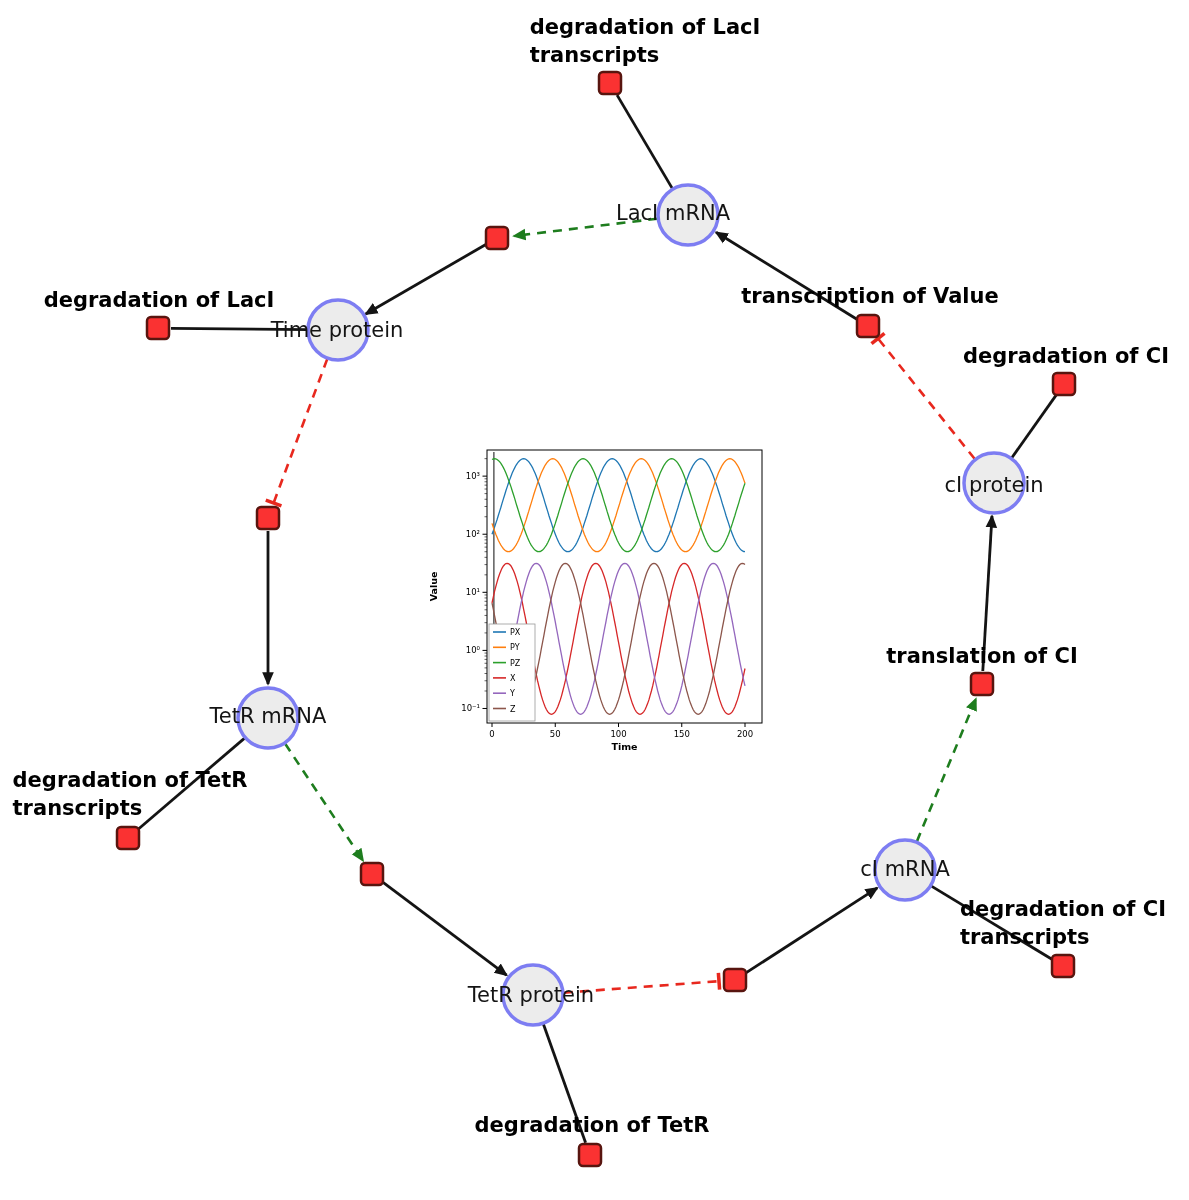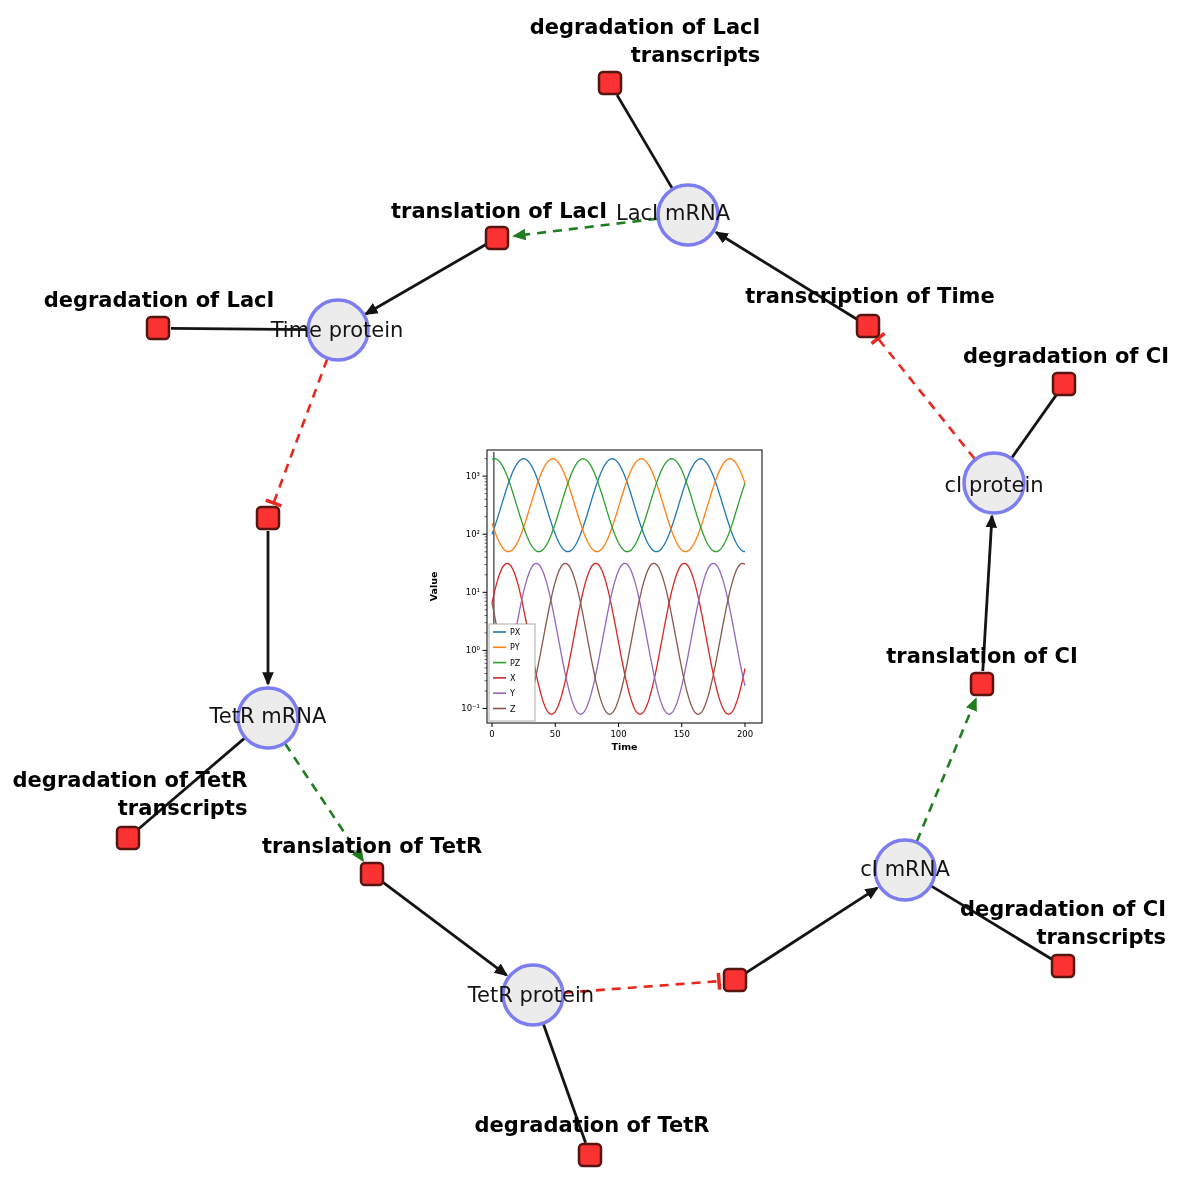--- a/index.html
+++ b/index.html
@@ -5,21 +5,21 @@
   html,body{margin:0;padding:0;background:#ffffff;}
   body{font-family:"DejaVu Sans",sans-serif;}
   .canvas{position:relative;width:1189px;height:1200px;overflow:hidden;background:#fff;}
   .net{position:absolute;left:0;top:0;}
   .slabel{
     position:absolute;transform:translate(-50%,-50%);
     font-size:21px;font-weight:400;color:#141414;white-space:nowrap;text-align:right;
   }
   .rlabel{
     position:absolute;transform:translate(-50%,-50%);
-    font-size:21px;font-weight:bold;color:#000;white-space:nowrap;text-align:right;line-height:1.32;
+    font-size:21px;font-weight:bold;color:#000;white-space:nowrap;text-align:left;line-height:1.32;
   }
   .inset{position:absolute;left:425px;top:440px;width:345px;height:322px;}
   .eK{stroke:#141414;stroke-width:2.8;fill:none;}
   .eG{stroke:#1e7d1e;stroke-width:2.6;stroke-dasharray:9 7;fill:none;}
   .eR{stroke:#e8281e;stroke-width:2.6;stroke-dasharray:9 7;fill:none;}
   .spec{fill:#ececec;stroke:#7d7df2;stroke-width:3.5;}
   .rxn{fill:#fa3232;stroke:#58150f;stroke-width:2.5;}
 </style>
 </head>
 <body>
@@ -83,30 +83,28 @@
   <div class="slabel" style="left:337px;top:330px">Time protein</div>
   <div class="slabel" style="left:268px;top:716px">TetR mRNA</div>
   <div class="slabel" style="left:531px;top:995px">TetR protein</div>
   <div class="slabel" style="left:905px;top:869px">cI mRNA</div>
   <div class="slabel" style="left:994px;top:485px">cI protein</div>
 
   <div class="rlabel" style="left:645px;top:42px">
     <div>degradation of LacI</div>
     <div>transcripts</div>
   </div>
-  <div class="rlabel" style="left:499px;top:212px">translation of LacI</div>
-  <div class="rlabel" style="left:870px;top:297px">transcription of Time</div>
+  <div class="rlabel" style="left:870px;top:297px">transcription of Value</div>
   <div class="rlabel" style="left:159px;top:301px">degradation of LacI</div>
   <div class="rlabel" style="left:1066px;top:357px">degradation of CI</div>
   <div class="rlabel" style="left:982px;top:657px">translation of CI</div>
   <div class="rlabel" style="left:130px;top:795px">
     <div>degradation of TetR</div>
     <div>transcripts</div>
   </div>
-  <div class="rlabel" style="left:372px;top:847px">translation of TetR</div>
   <div class="rlabel" style="left:1063px;top:924px">
     <div>degradation of CI</div>
     <div>transcripts</div>
   </div>
   <div class="rlabel" style="left:592px;top:1126px">degradation of TetR</div>
 
   <div class="inset">
     <svg id="inset-chart" width="345" height="322" viewBox="0 0 345 322">
         <rect x="62" y="10" width="275" height="273" fill="none" stroke="#000" stroke-width="1"></rect>
         <line x1="59.5" y1="250.99336408164535" x2="62" y2="250.99336408164535" stroke="#000" stroke-width="0.6"></line>

